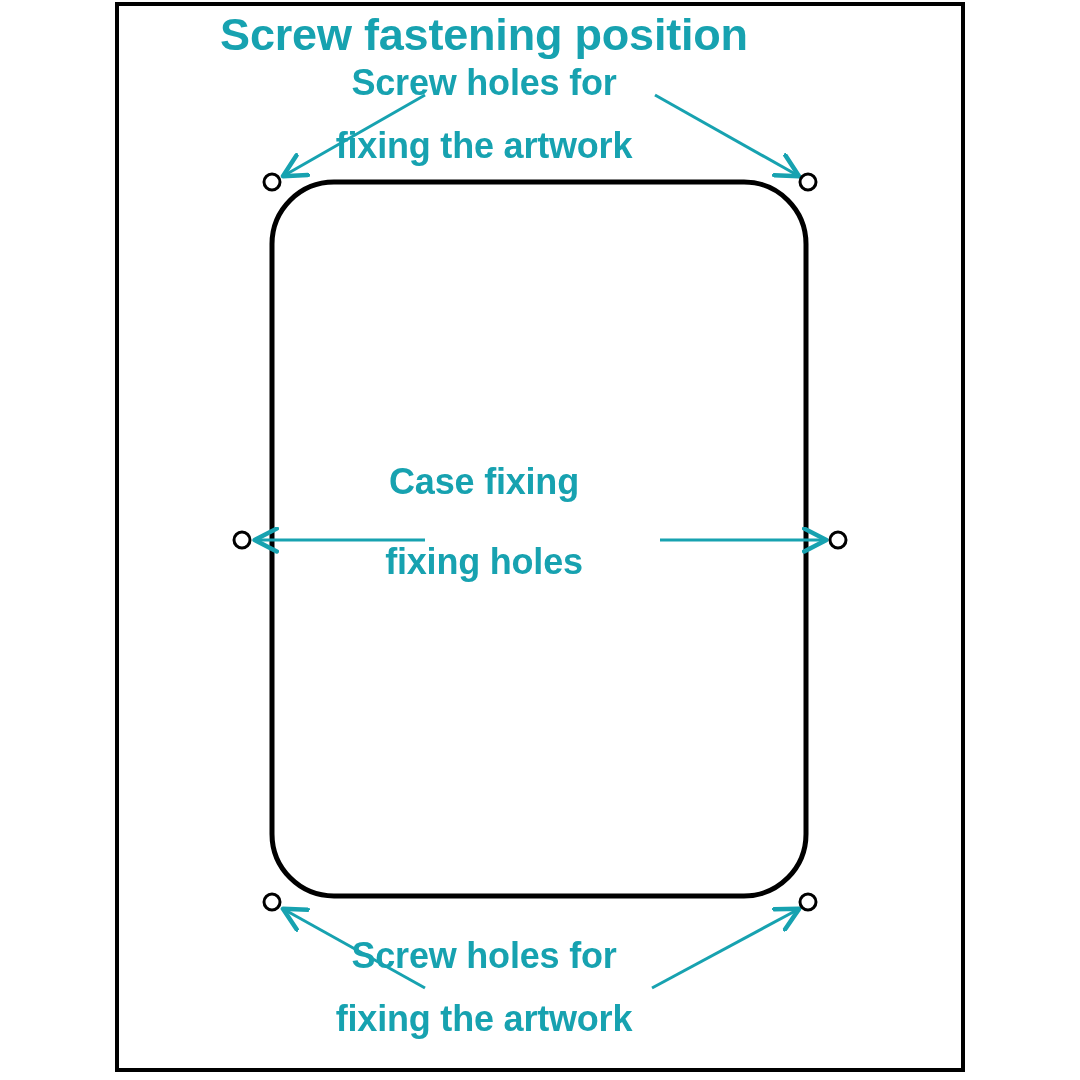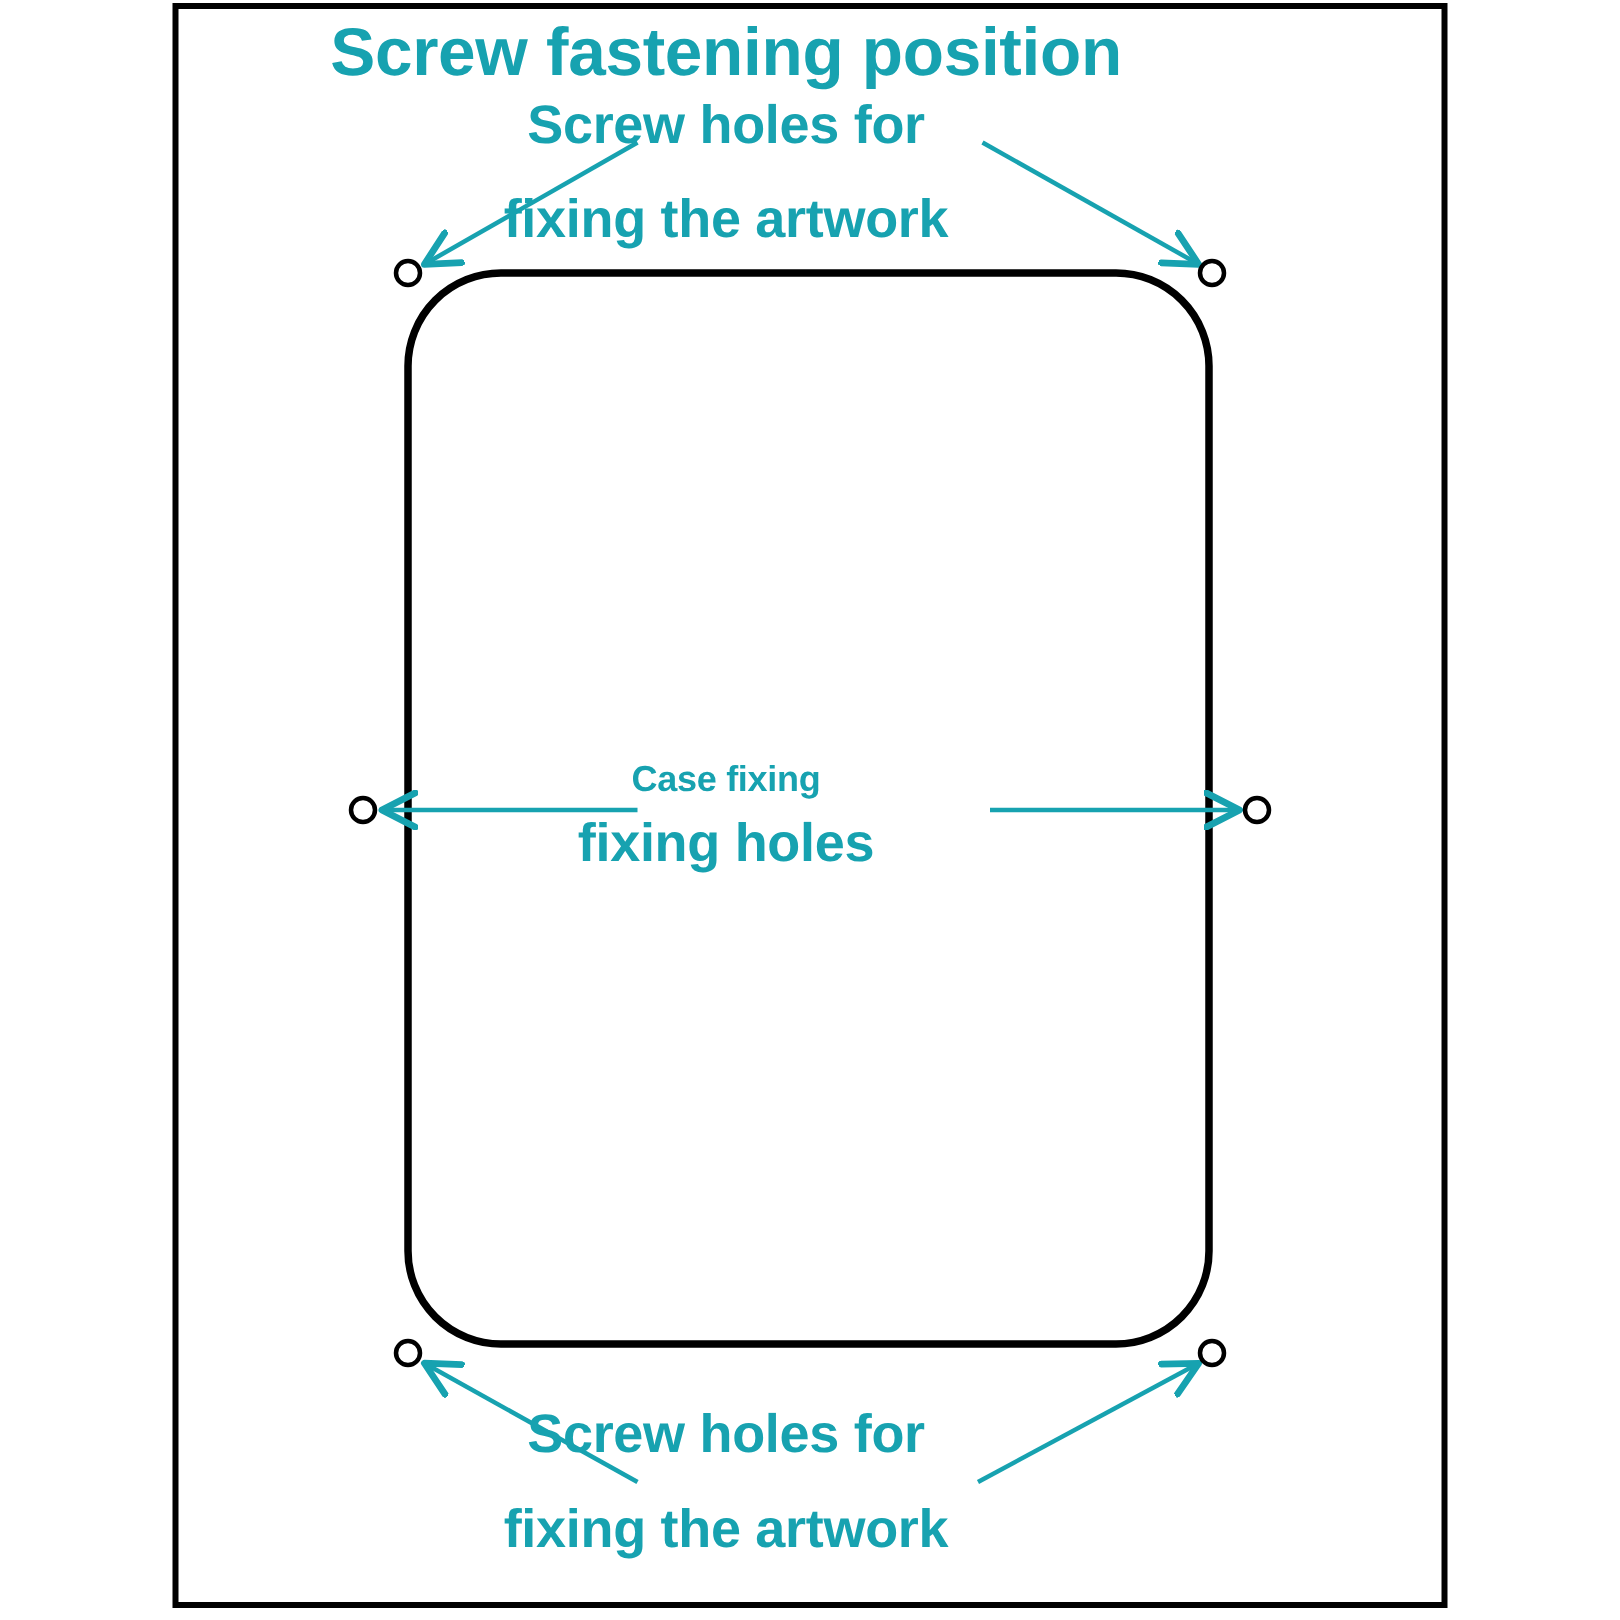--- a/index.html
+++ b/index.html
@@ -45,22 +45,22 @@
   }
   #top-callout-line2 {
     left: 0;
     right: 0;
     top: 128px;
     font-size: 36px;
   }
   #center-callout-line1 {
     left: 0;
     right: 0;
-    top: 508px;
-    font-size: 24px;
+    top: 464px;
+    font-size: 36px;
   }
   #center-callout-line2 {
     left: 0;
     right: 0;
     top: 544px;
     font-size: 36px;
   }
   #bottom-callout-line1 {
     left: 0;
     right: 0;

